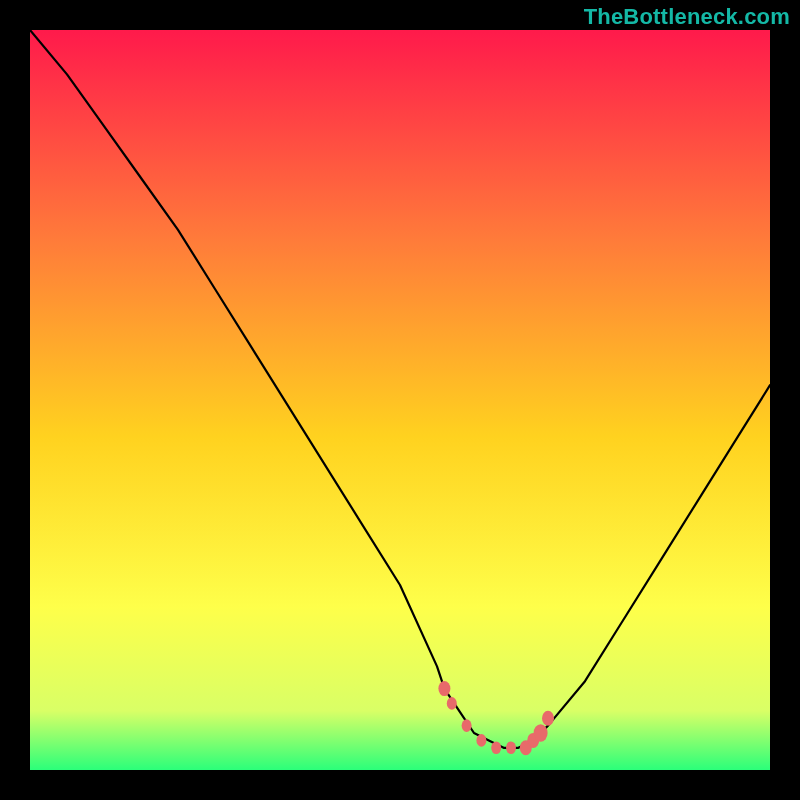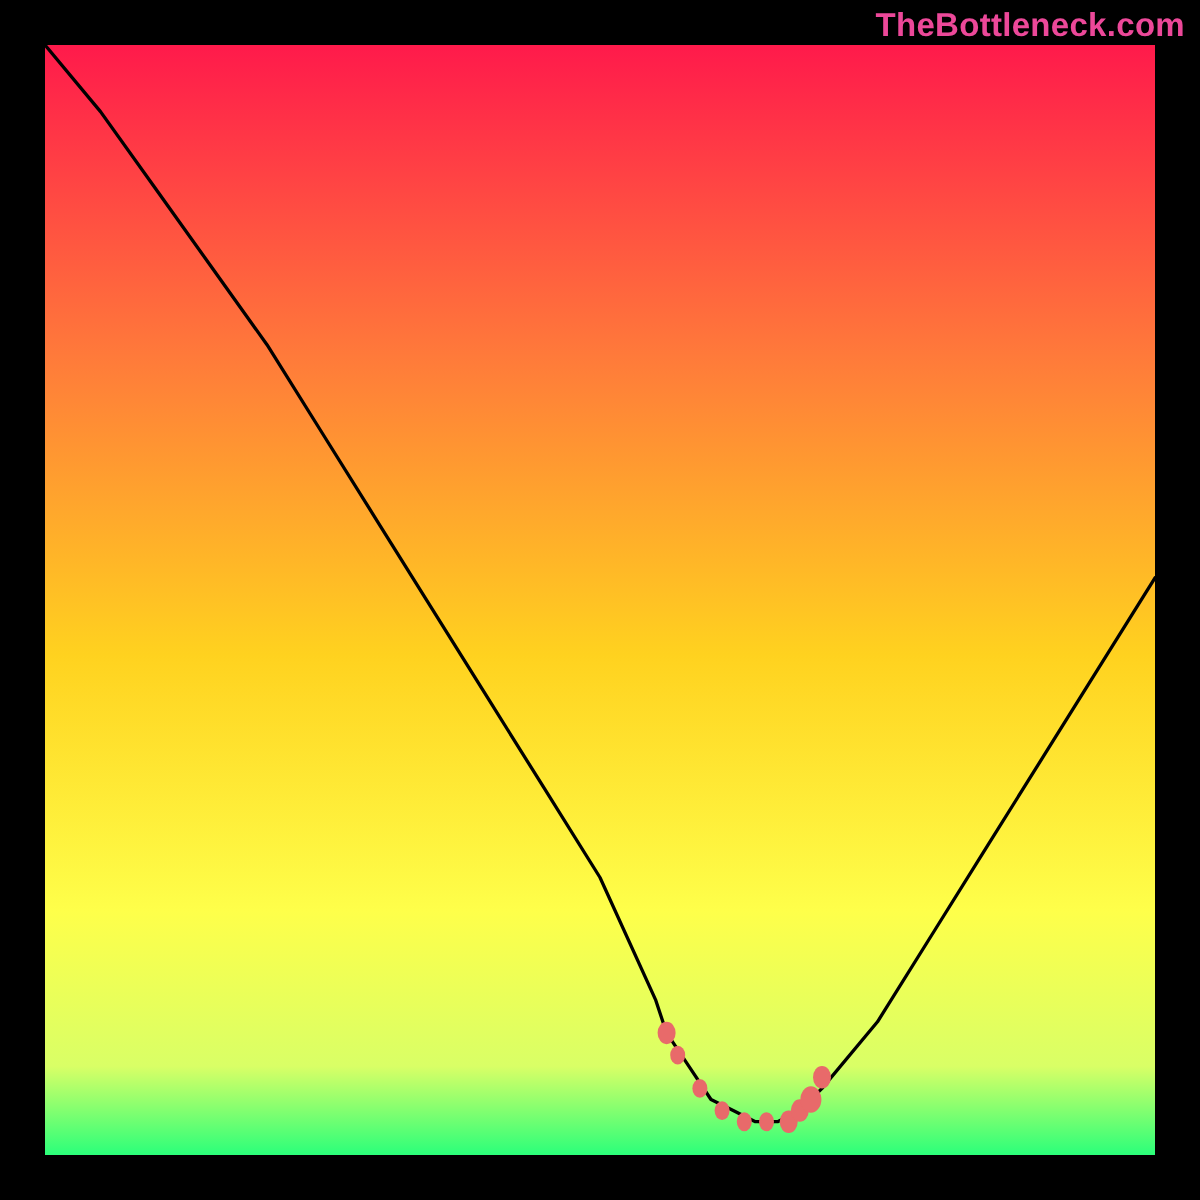--- a/index.html
+++ b/index.html
@@ -16,21 +16,21 @@
     left: 0;
     top: 0;
     width: 800px;
     height: 800px;
     background: #000;
   }
   .watermark {
     position: absolute;
     top: 4px;
     right: 10px;
-    color: #ec4899;
+    color: #14b8a6;
     font-size: 22px;
     font-weight: 600;
     letter-spacing: 0.2px;
     user-select: none;
   }
   .plot-wrap {
     position: absolute;
     left: 30px;
     top: 30px;
     width: 740px;

